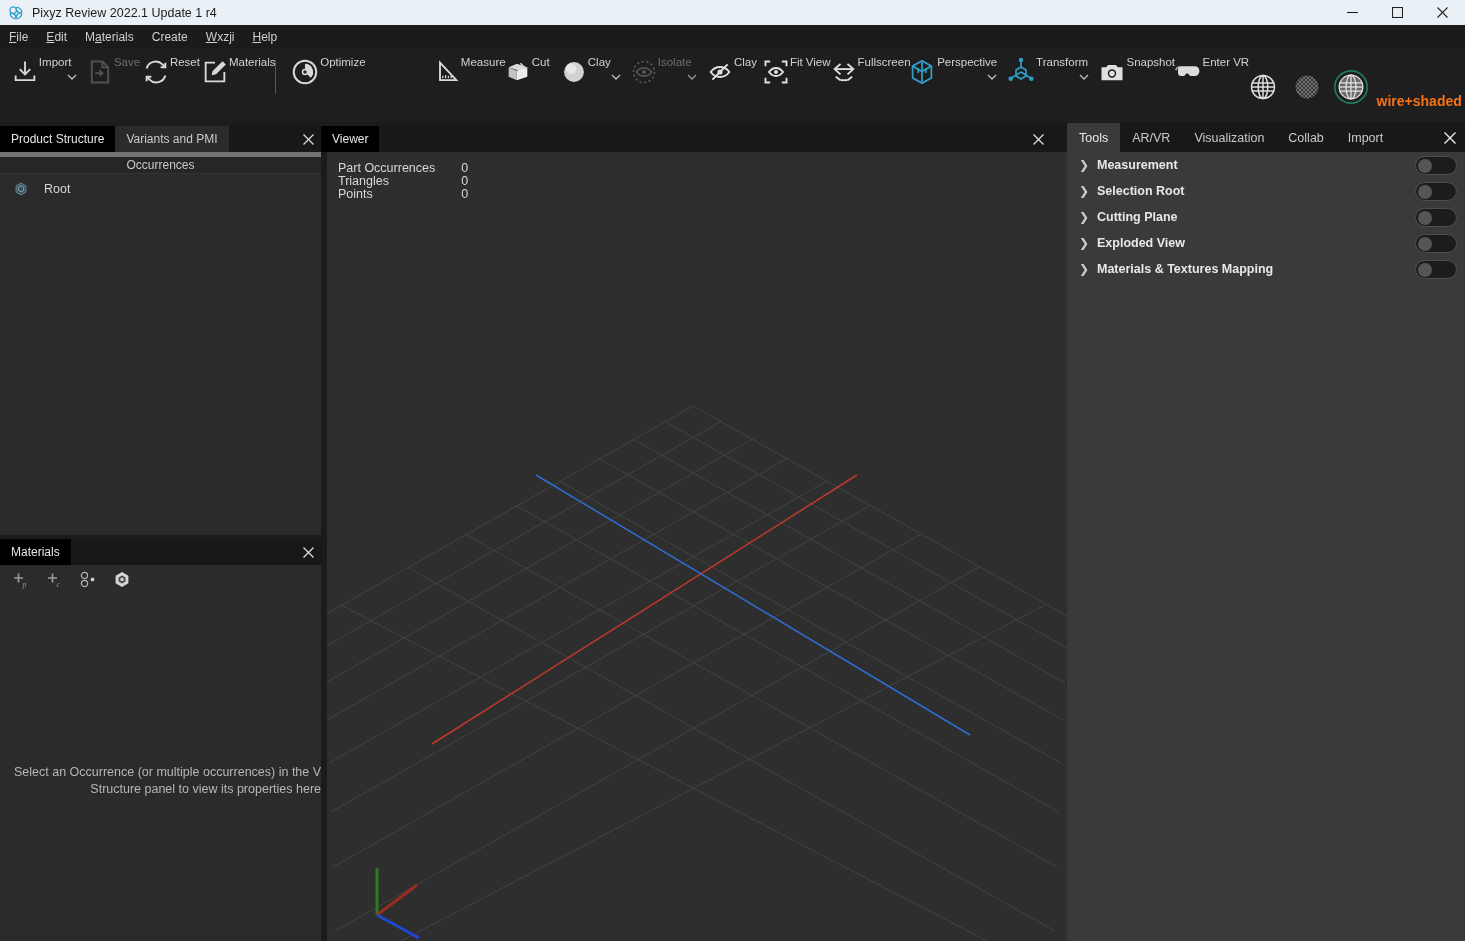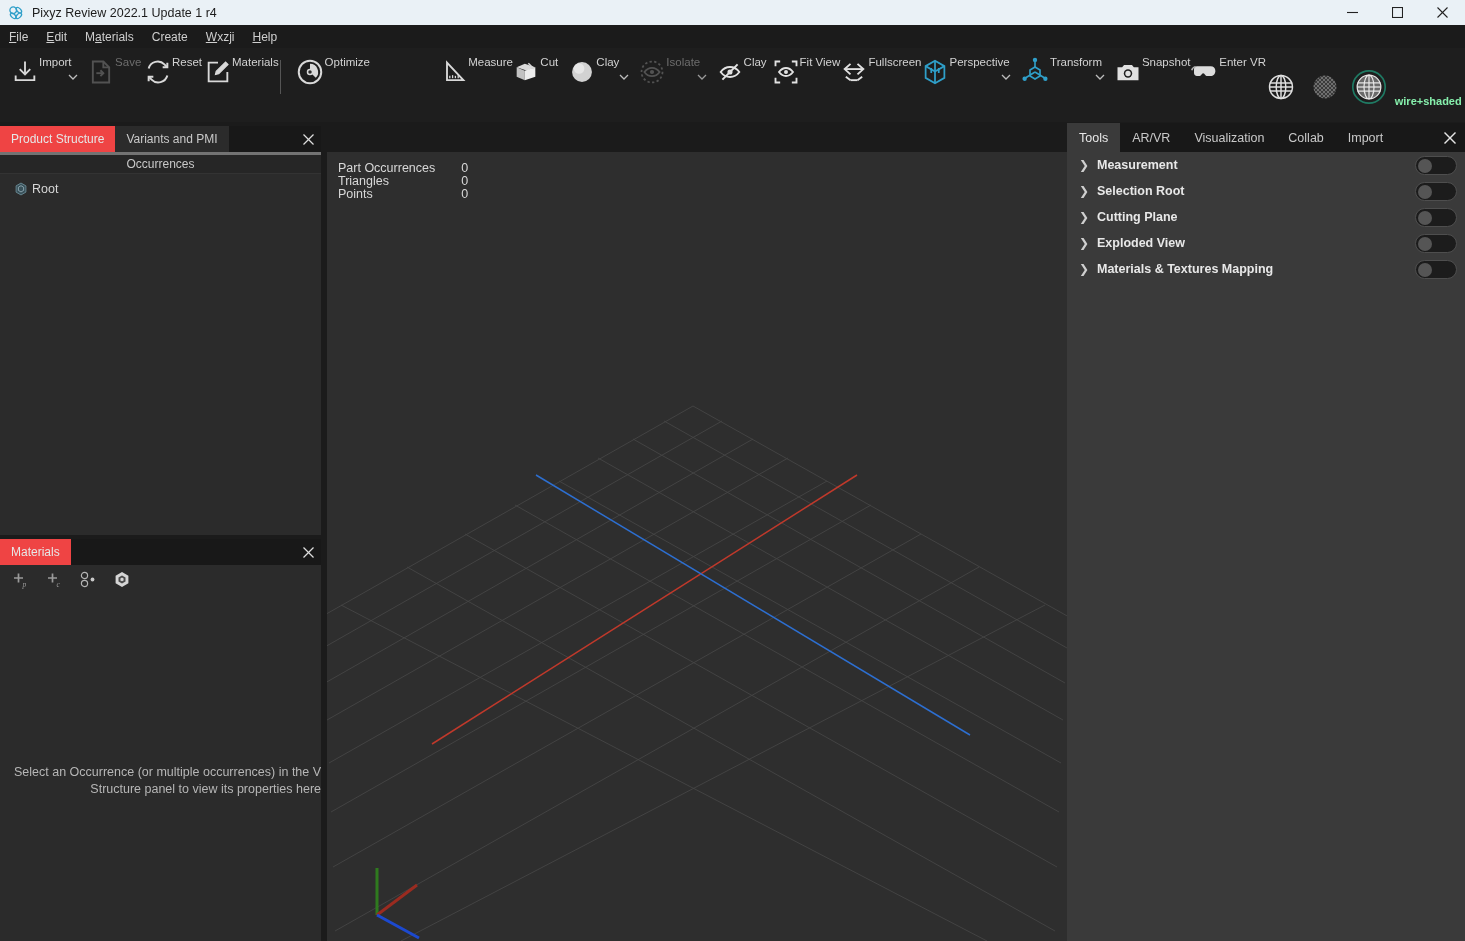--- a/index.html
+++ b/index.html
@@ -48,31 +48,31 @@
   .tool .lbl { font-size: 11.5px; color: #d2d2d2; margin-top: 2px; white-space: nowrap; }
   .tool.disabled .lbl { color: #6d6d6d; }
   .tool.disabled svg { opacity: .42; }
   .chev { display:flex; align-items:center; height:58px; padding: 0 2px 0 0; cursor:default; }
   .tsep { width:1px; height:34px; background:#555; margin: 12px 8px 0 8px; }
   .spacer-flex { flex: 1 1 auto; }
 
   .viewmode-group { display:flex; align-items:center; height:74px; padding-top: 4px; }
   .vm-btn { width: 44px; height: 44px; display:flex; align-items:center; justify-content:center; }
   .vm-btn.active { }
-  .vm-label { font-size: 11px; color: #86efac; font-weight: bold; margin-left: 4px; margin-top: 28px; }
+  .vm-label { font-size: 14px; color: #f97316; font-weight: bold; margin-left: 4px; margin-top: 28px; }
 
   
   .left-dock { position: absolute; left: 0; top: 126px; width: 321px; height: 815px; background:#1b1b1b; }
 
   .tabstrip { display: flex; height: 26px; background: #181818; position: relative; }
   .tab {
     padding: 0 11px; height: 26px; display: flex; align-items: center;
     font-size: 12px; color: #c9c9c9; background: #181818; cursor: default;
   }
-  .tab.active { background: #ef4444; color: #e6e6e6; }
+  .tab.active { background: #000000; color: #e6e6e6; }
   .tab-close {
     position: absolute; right: 0; top: 0; width: 26px; height: 26px;
     display:flex; align-items:center; justify-content:center; color:#ddd;
     font-size: 14px; cursor: default;
   }
 
   .panel-body { background: #2b2b2b; }
 
   .search-row { display: flex; align-items: center; padding: 8px 10px; gap: 8px; }
   .search-box {
@@ -85,25 +85,25 @@
   }
   .search-box input::placeholder { color: #8e8e8e; }
   .adv-btn {
     height: 23px; background: #4a4a4a; border-radius: 12px; color: #dcdcdc;
     font-size: 12px; display: flex; align-items: center; padding: 0 11px; cursor: default;
   }
 
   .col-head {
     height: 22px; background: #262626; display:flex; align-items:center;
     justify-content:center; font-size: 12px; color: #c8c8c8;
-    border-top: 3px solid #737373; border-bottom: 1px solid #333;
+    border-top: 5px solid #737373; border-bottom: 1px solid #333;
   }
   .tree { padding-top: 4px; }
   .tree-item {
-    height: 22px; display: flex; align-items: center; gap: 4px;
+    height: 22px; display: flex; align-items: center; gap: 16px;
     padding-left: 14px; font-size: 12.5px; color: #d6d6d6; cursor: default;
   }
 
   .left-split { height: 4px; background: #1b1b1b; }
 
   
   .inspector { background: #1b1b1b; }
   .insp-toolrow {
     height: 30px; background: #2b2b2b; display: flex; align-items: center;
     gap: 14px; padding-left: 10px;
@@ -547,20 +547,31 @@
       </div>
 
       <div class="insp-msg">
         <div class="ln">Select an Occurrence (or multiple occurrences) in the View</div>
         <div class="ln">Structure panel to view its properties here</div>
       </div>
     </div>
   </div>
 
   <div class="viewer">
+    <div class="viewer-tabstrip">
+      <div class="tab active">
+        <span>Viewer</span>
+      </div>
+      <div class="tab-close" style="right:16px;">
+        <svg width="11" height="11">
+            <line x1="0.5" y1="0.5" x2="10.5" y2="10.5" stroke="#ddd" stroke-width="1.3"></line>
+            <line x1="10.5" y1="0.5" x2="0.5" y2="10.5" stroke="#ddd" stroke-width="1.3"></line>
+          </svg>
+      </div>
+    </div>
 
     <div class="viewport">
 
       <svg width="740" height="789" viewBox="0 0 740 789" style="position:absolute;left:0;top:0;">
         <g stroke="#4a4a4a" stroke-width="0.9" fill="none" opacity="0.85">
           <path d="M366 254 L742 465"></path>
           <path d="M337 269 L740 496"></path>
           <path d="M306 287 L738 531"></path>
           <path d="M271 306 L736 568"></path>
           <path d="M232 329 L734 611"></path>

